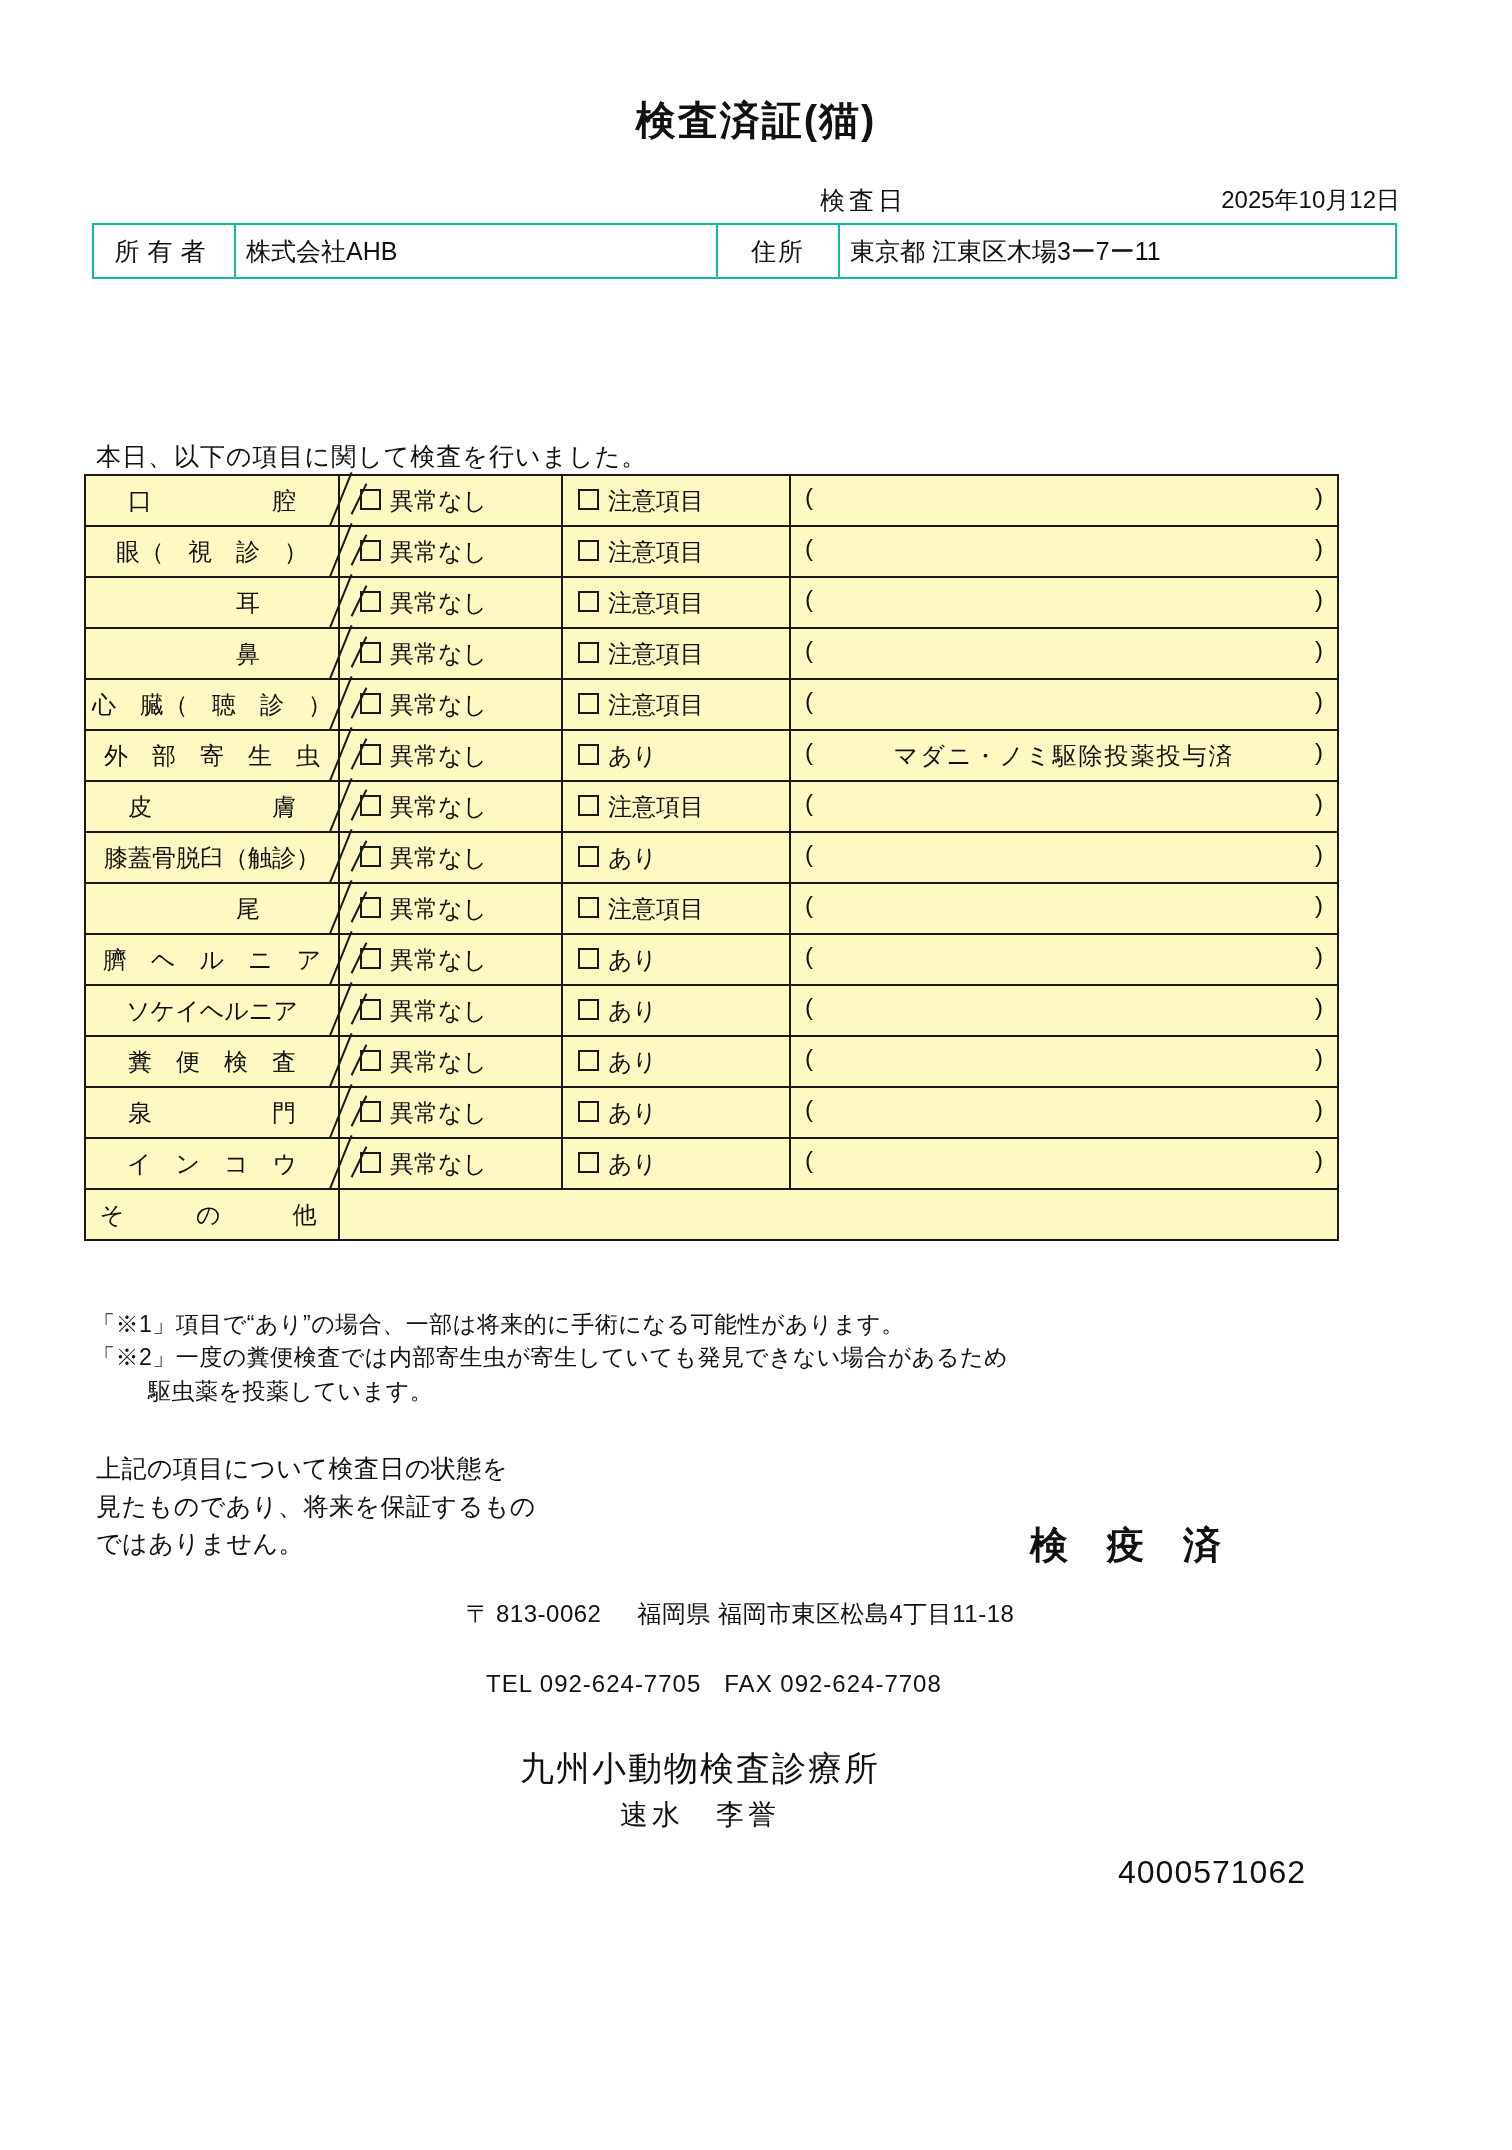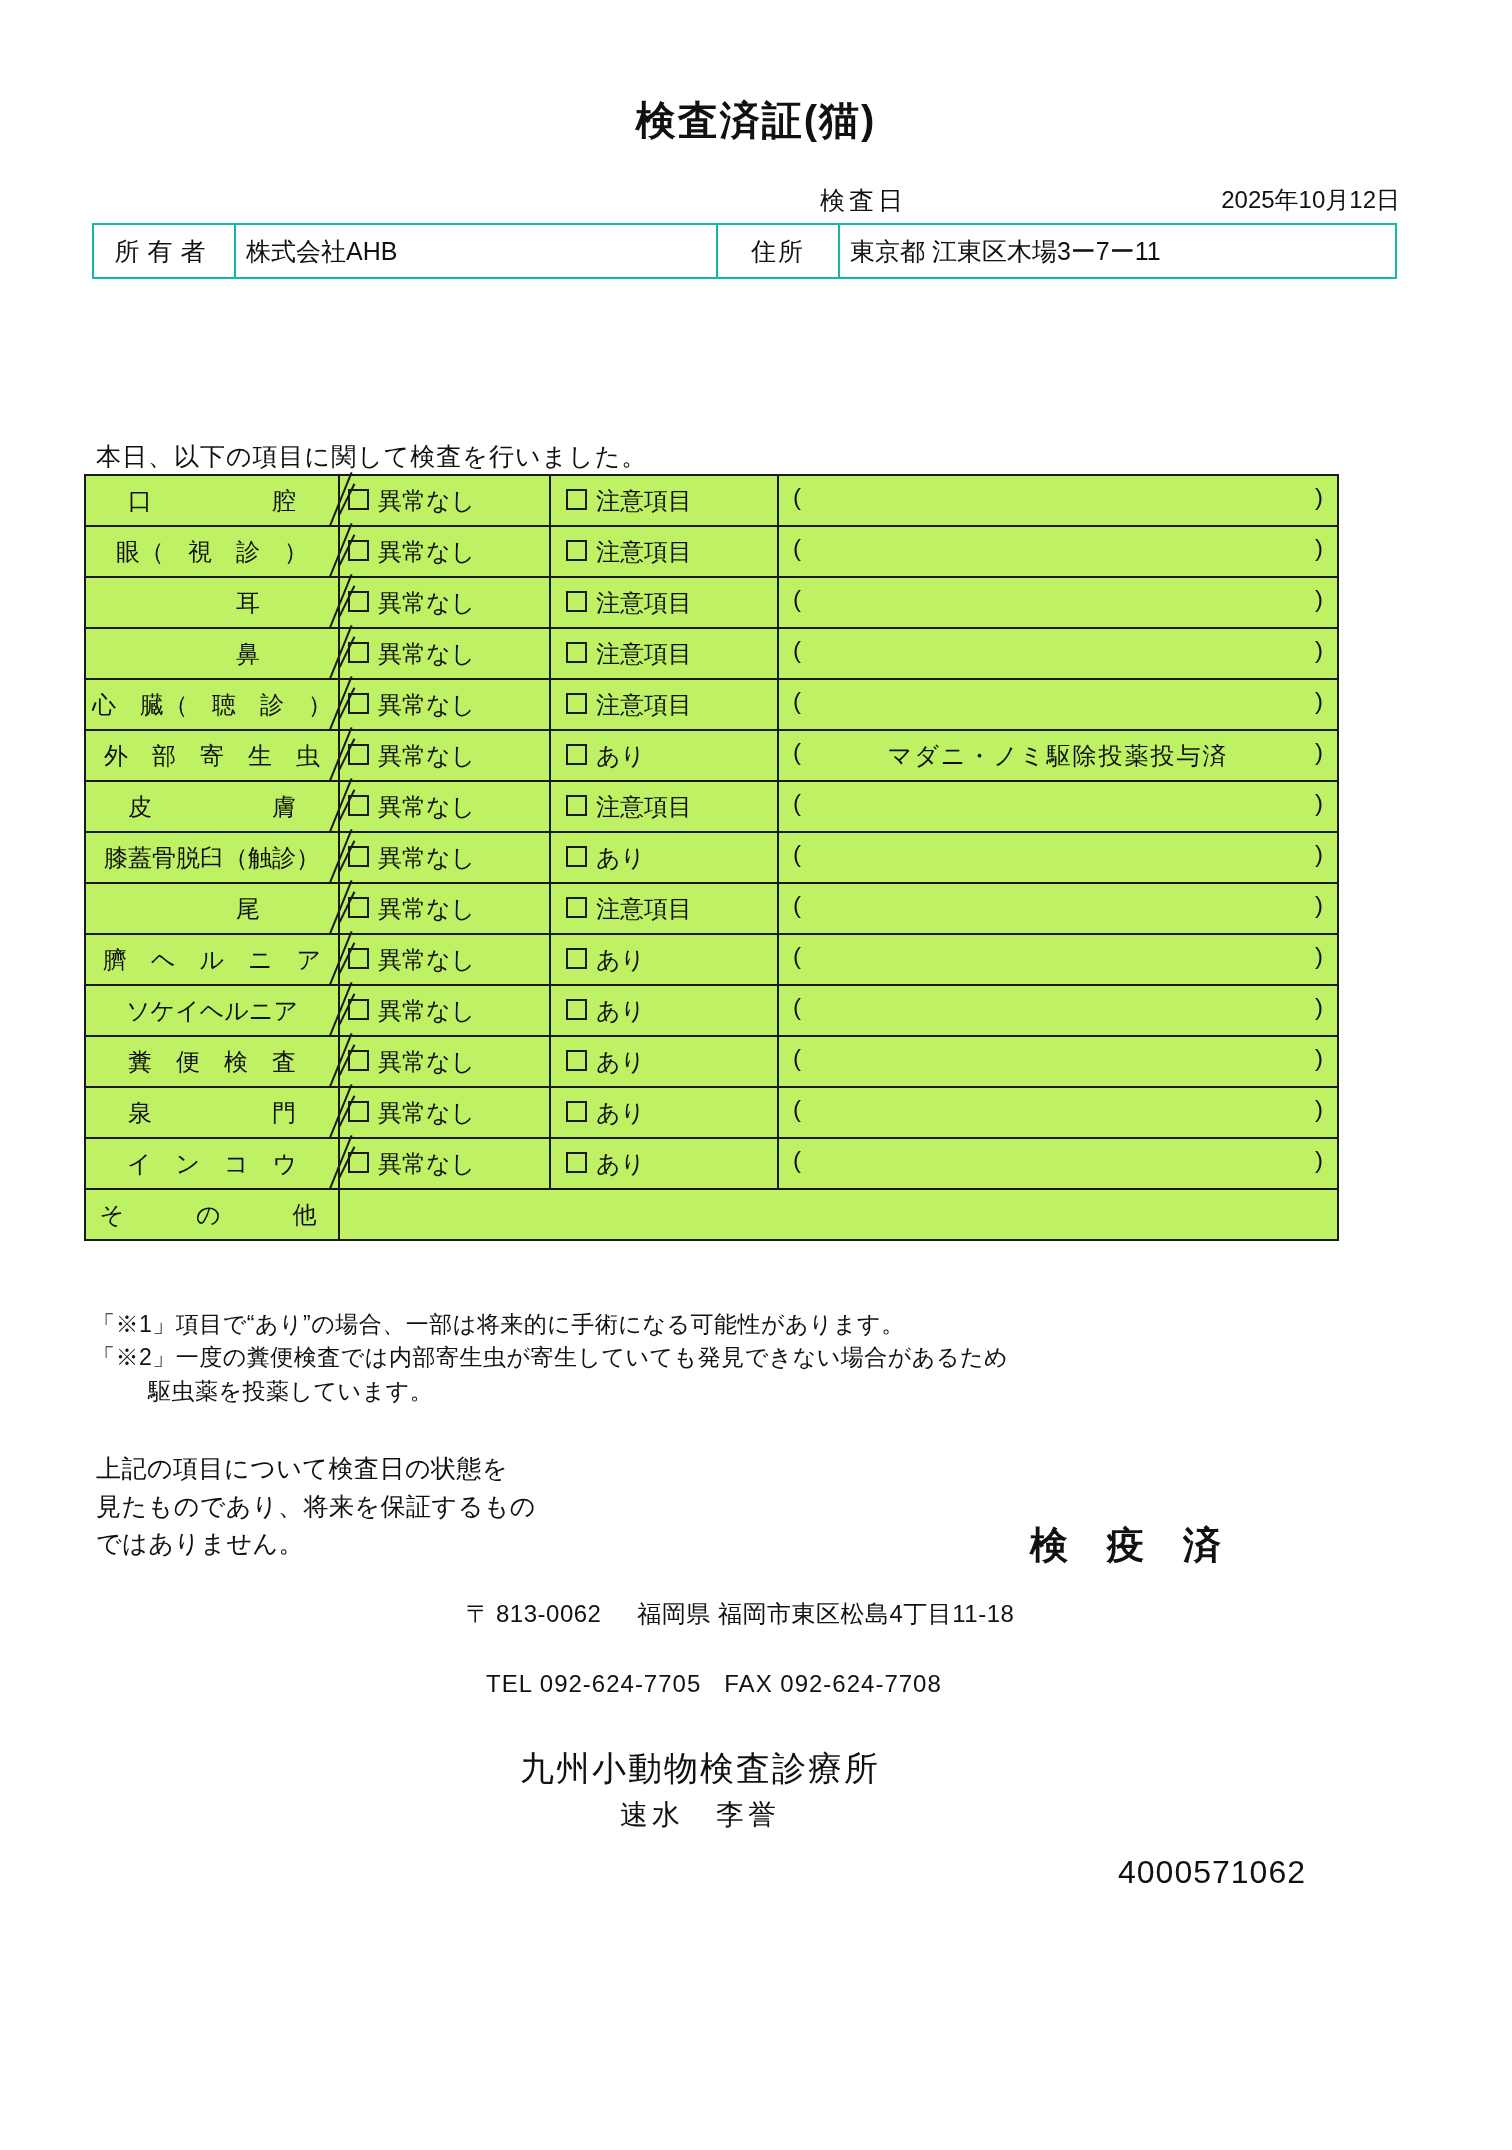--- a/index.html
+++ b/index.html
@@ -84,42 +84,42 @@
     position: absolute;
     left: 84px; top: 466px;
     width: 1255px;
     border-collapse: collapse;
   }
   .items td {
     border: 2px solid #1a1a1a;
     height: 47px;
     font-size: 24px;
     vertical-align: middle;
-    background: #bef264;
+    background: #fef9c3;
   }
   .c-name {
     width: 250px;
     text-align: center;
     position: relative;
     white-space: nowrap;
   }
   .c-name .nm { display: inline-block; }
   .c-name .slash {
     position: absolute;
     right: -3px;
     top: -6px;
     width: 2px;
     height: 62px;
     background: #1a1a1a;
     transform: rotate(22deg);
     transform-origin: center;
   }
   .c-normal {
     width: 200px;
-    padding-left: 8px;
+    padding-left: 20px;
     white-space: nowrap;
   }
   .c-attn {
     width: 210px;
     padding-left: 15px;
     white-space: nowrap;
   }
   .c-note {
     position: relative;
     padding: 0 12px;

